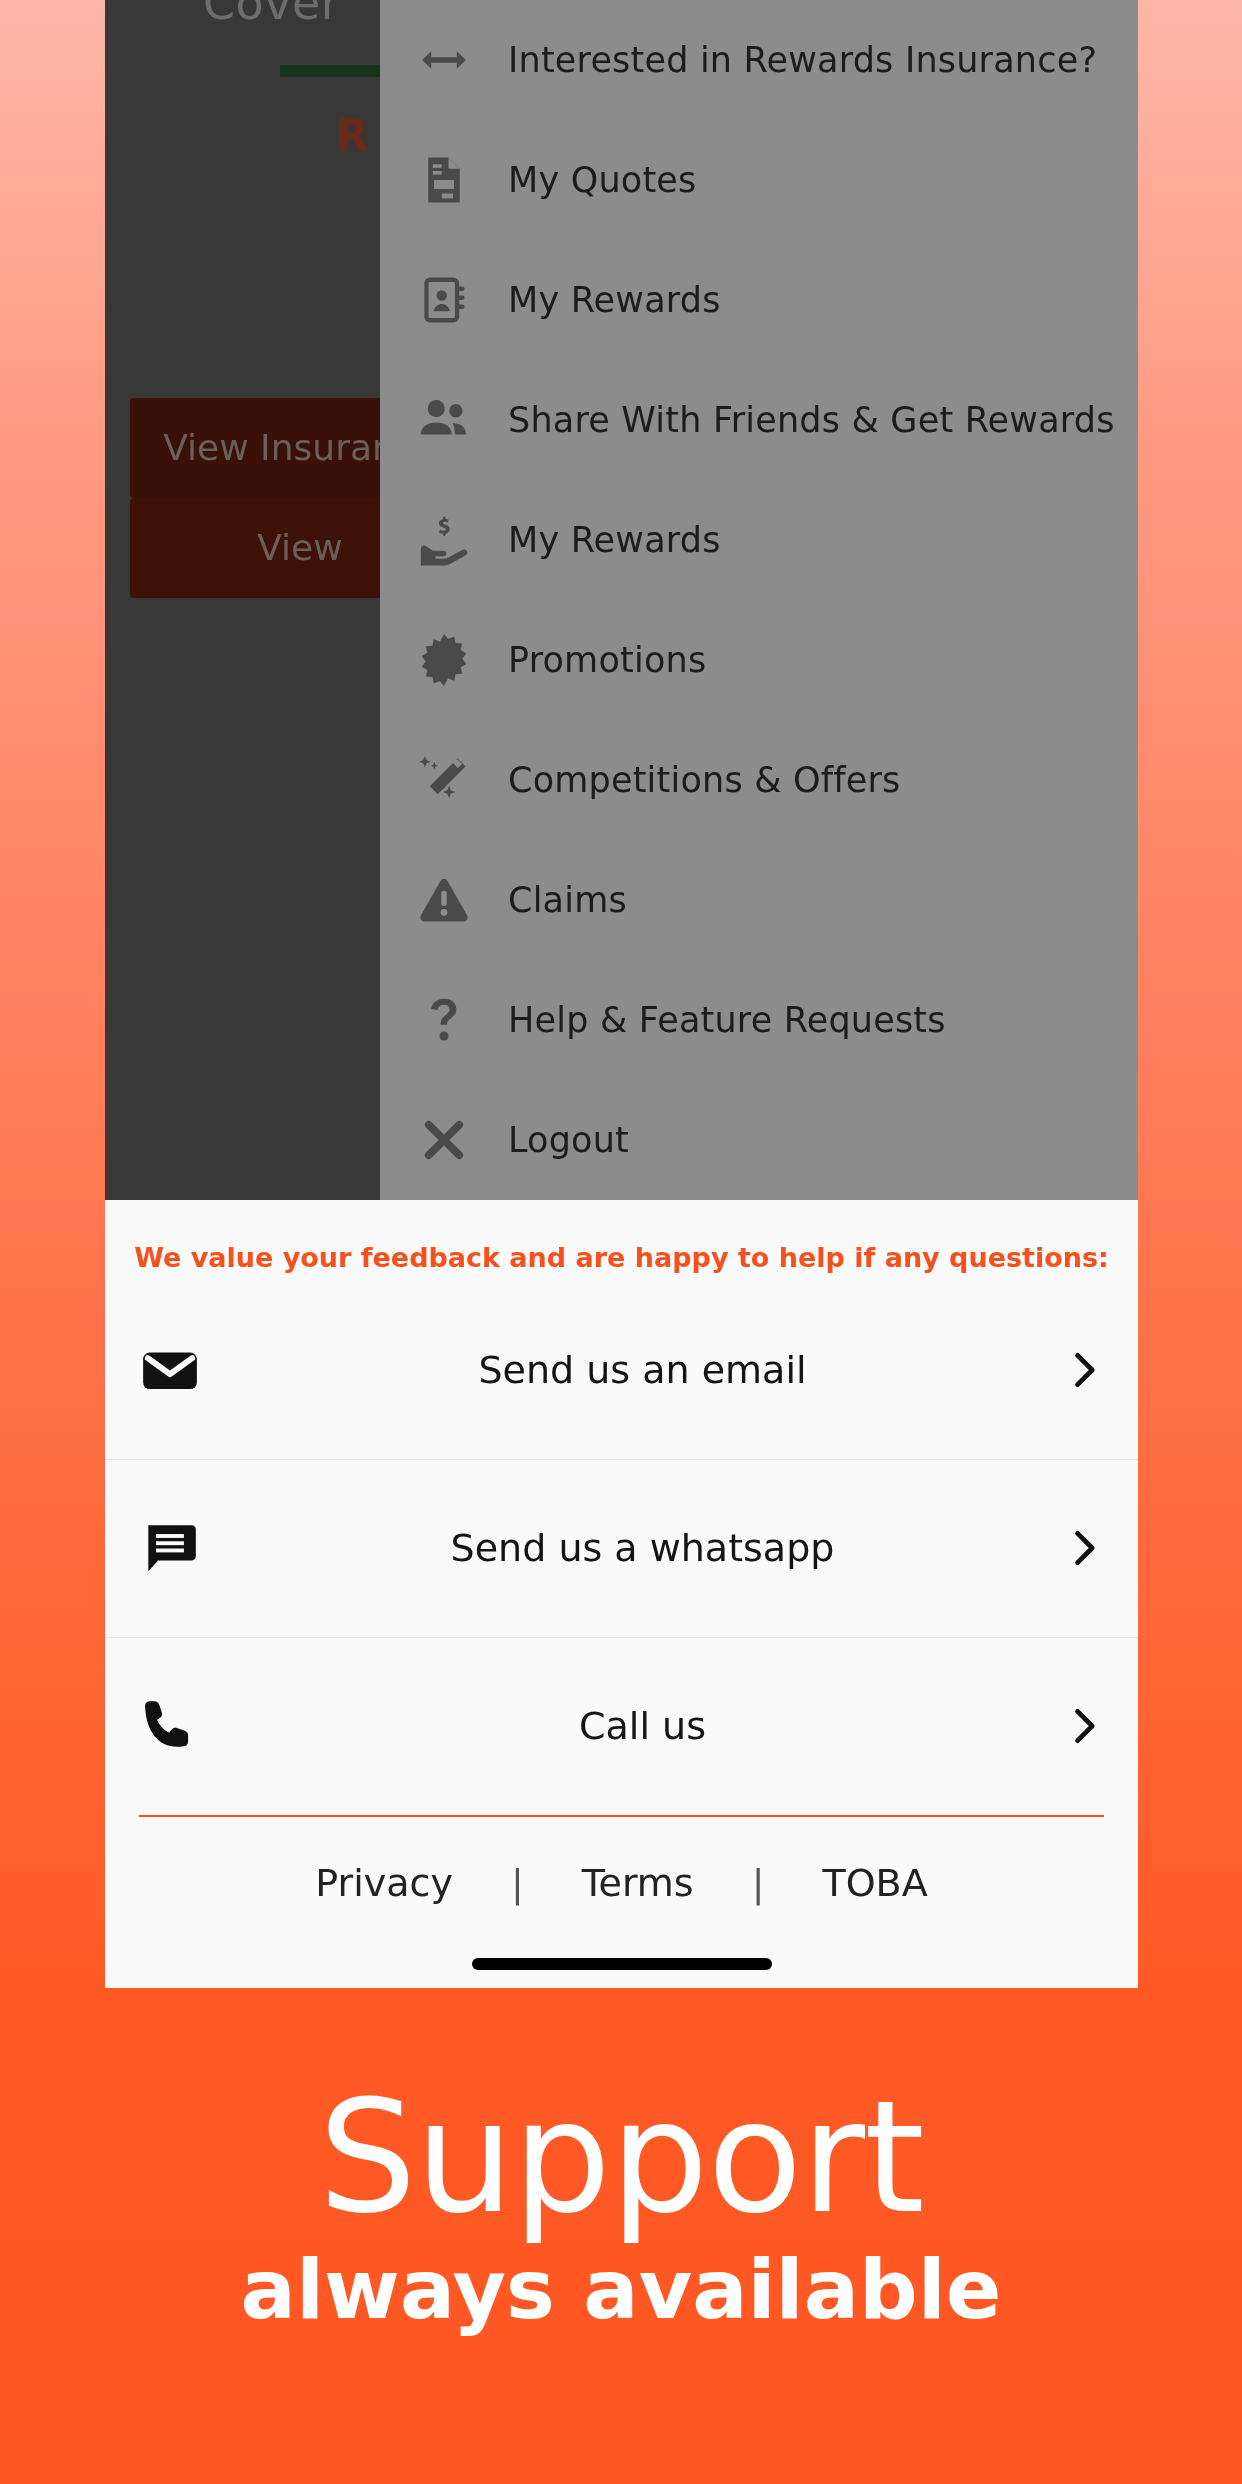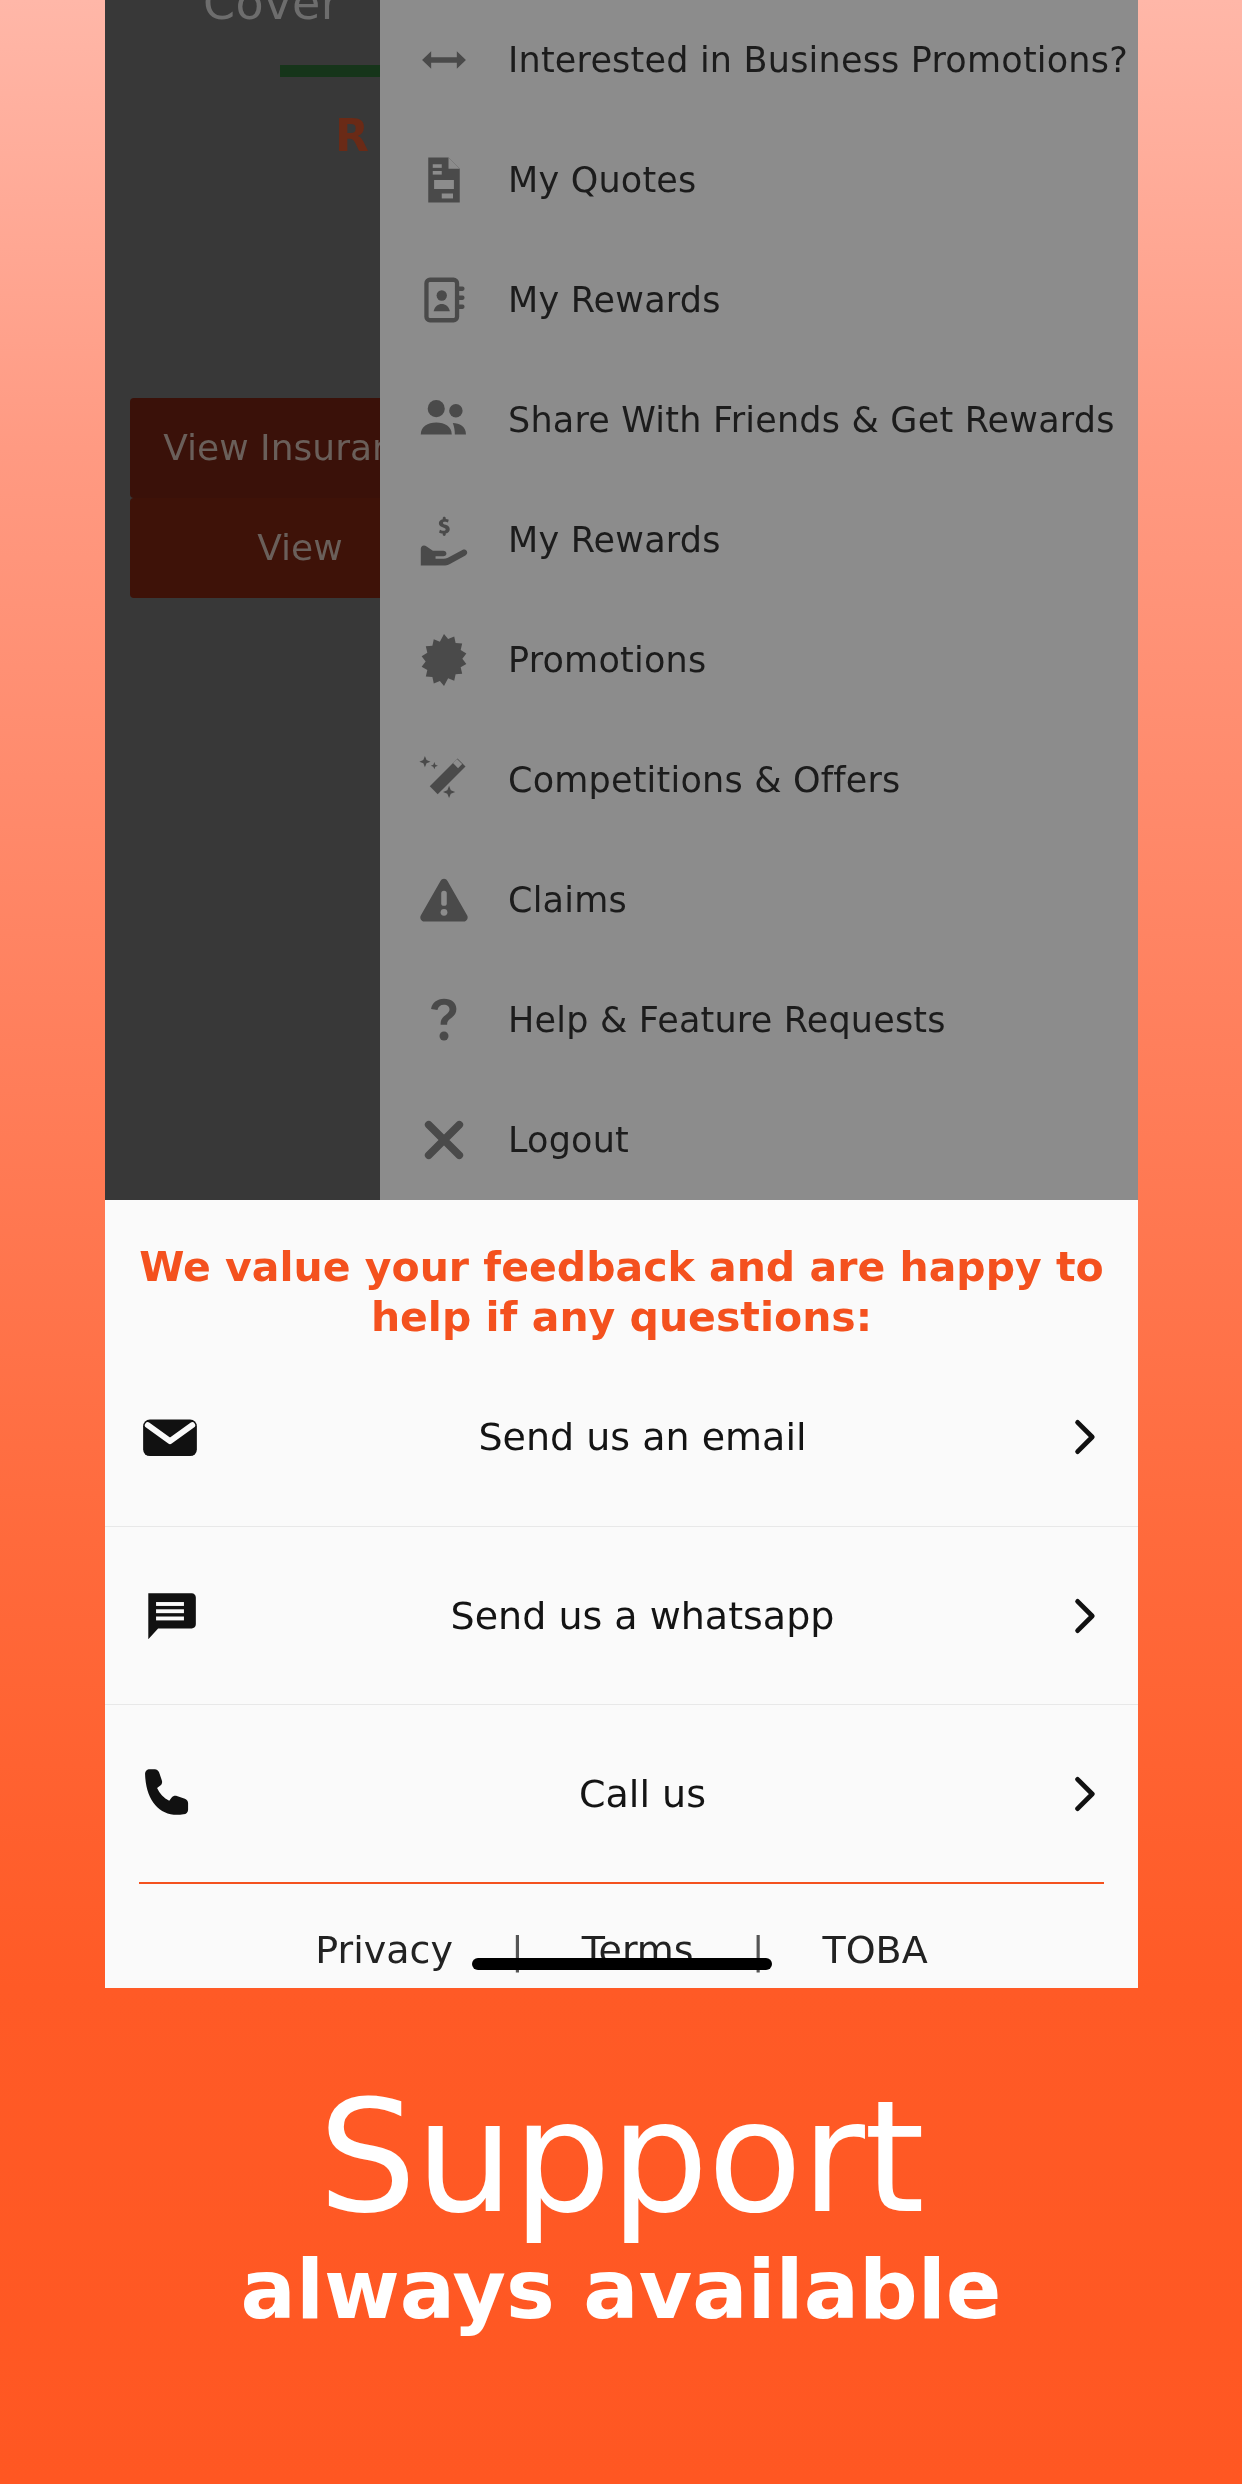--- a/index.html
+++ b/index.html
@@ -70,21 +70,21 @@
 
   
   #feedback {
     position:absolute; left:0; top:1200px; width:100%; height:788px;
     background:#fafafa;
   }
   #feedback-title {
     padding:42px 26px 6px 26px;
     text-align:center;
     color:#f4511e;
-    font-size:41px; font-weight:700; line-height:1.22;
+    font-size:27px; font-weight:700; line-height:1.22;
   }
   .contact-row {
     position:relative;
     height:178px;
     display:flex; align-items:center;
     padding:0 32px 0 34px;
   }
   .contact-row + .contact-row { border-top:1px solid #e8e8e8; }
   .contact-icon {
     width:110px; min-width:110px;
@@ -141,21 +141,21 @@
   </div>
 
   <div id="drawer">
 
     <div class="menu-item" style="top:0px">
       <span class="menu-icon">
         <svg width="56" height="56" viewBox="0 0 24 24" fill="#4a4a4a">
           <path d="M6.5 8.2 2.6 12l3.9 3.8v-2.6h11v2.6L21.4 12 17.5 8.2v2.6h-11z"></path>
         </svg>
       </span>
-      <span class="menu-label">Interested in Business Promotions?</span>
+      <span class="menu-label">Interested in Rewards Insurance?</span>
     </div>
 
     <div class="menu-item" style="top:120px">
       <span class="menu-icon">
         <svg width="54" height="54" viewBox="0 0 24 24" fill="#4a4a4a">
           <path d="M5 2h9l5 5v15H5z"></path>
           <path d="M14 2v5h5z" fill="#8c8c8c"></path>
           <rect x="7" y="5" width="4" height="1.6" fill="#8c8c8c"></rect>
           <rect x="7" y="8" width="4" height="1.6" fill="#8c8c8c"></rect>
           <rect x="7.6" y="12" width="8.8" height="4" fill="#8c8c8c"></rect>

